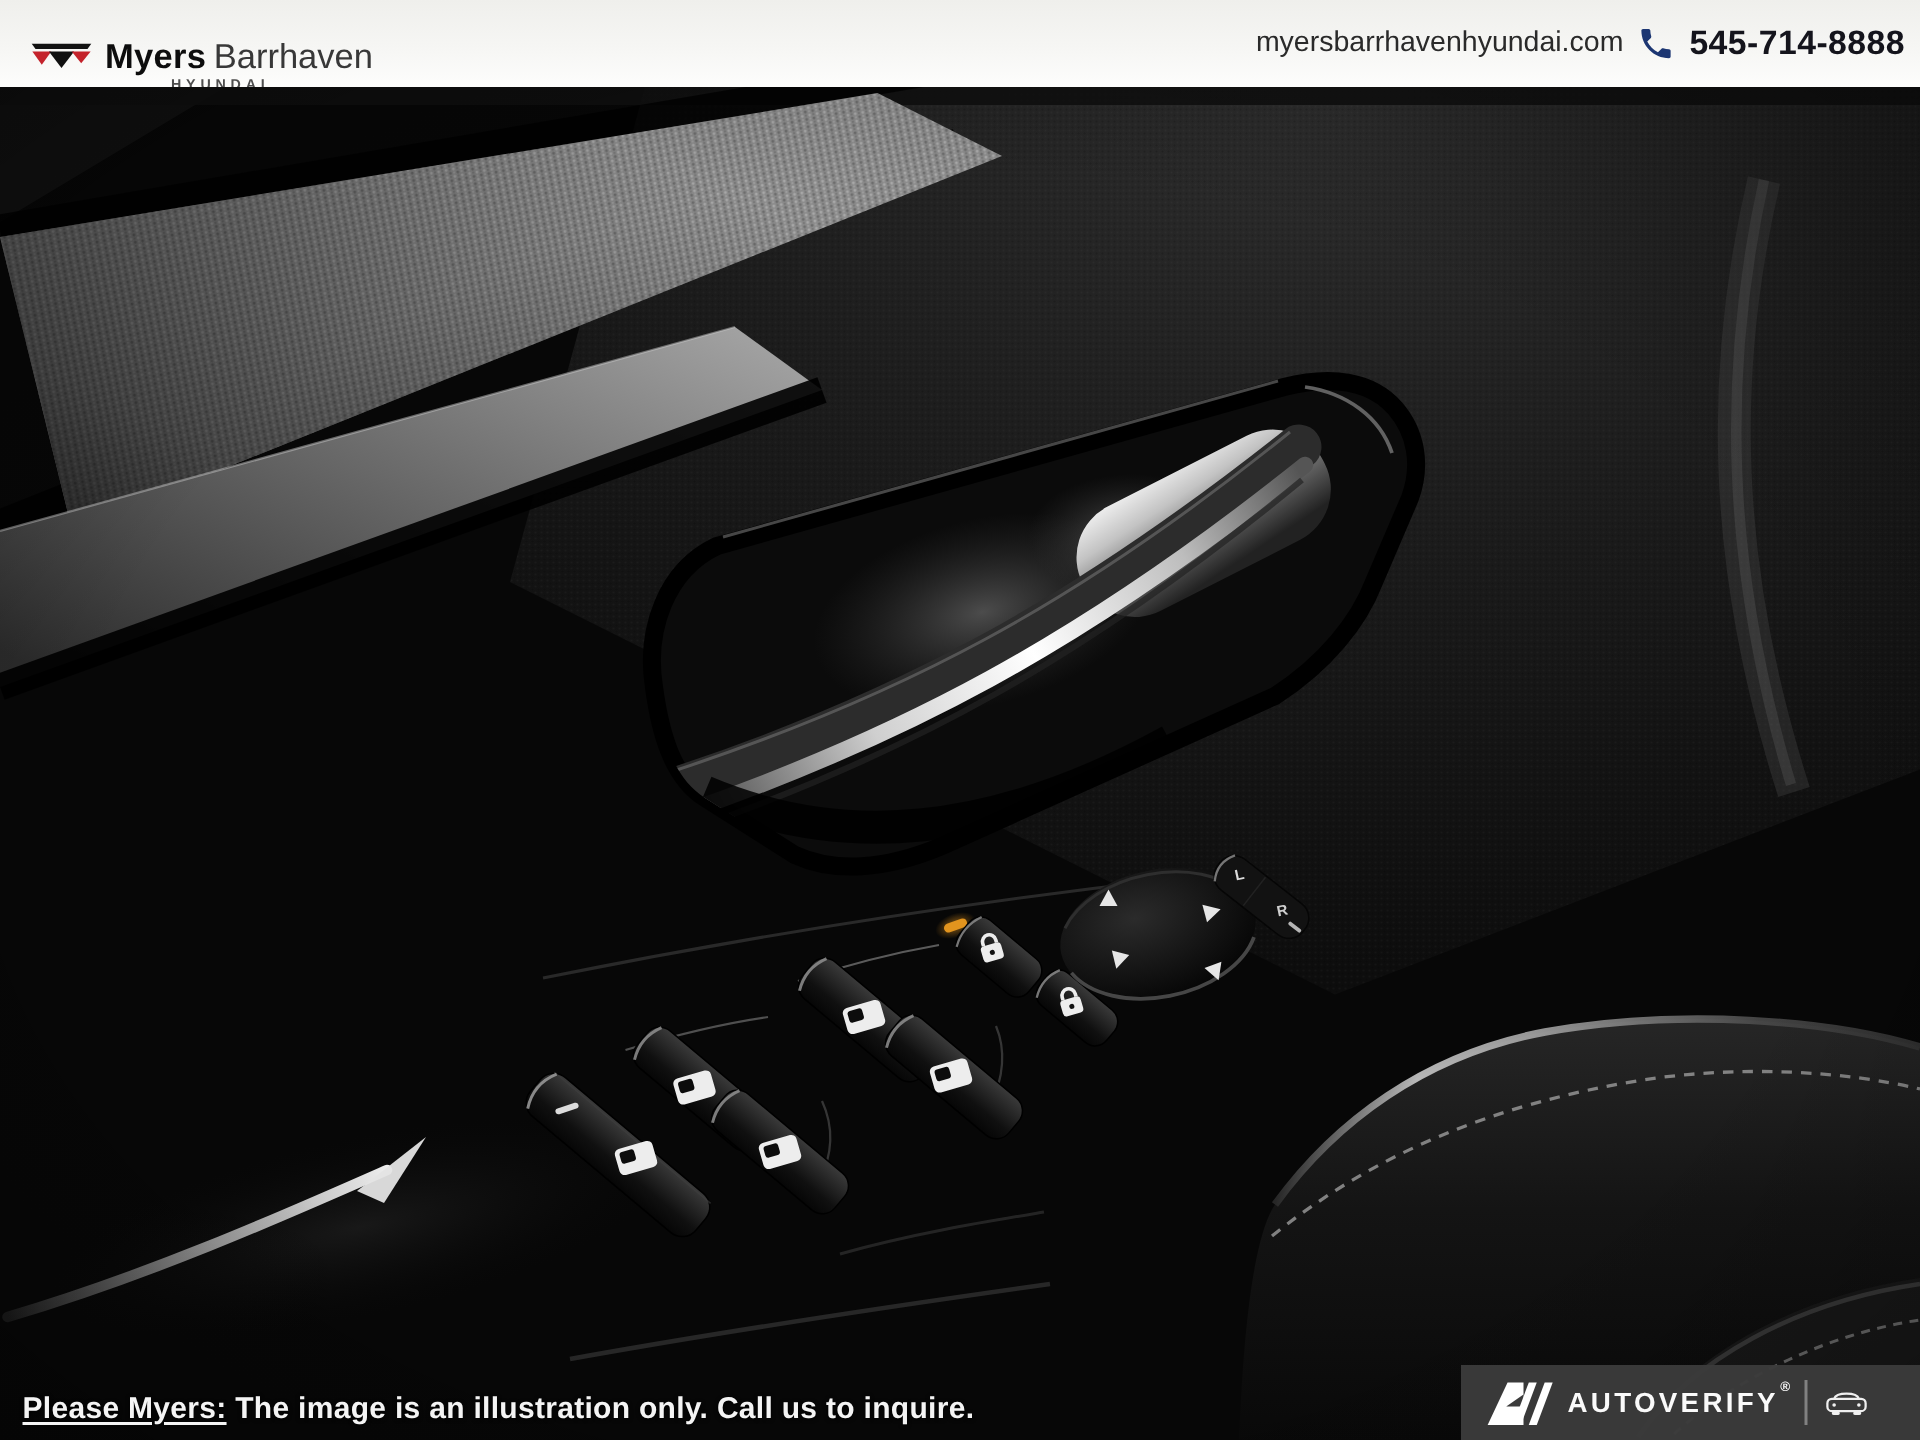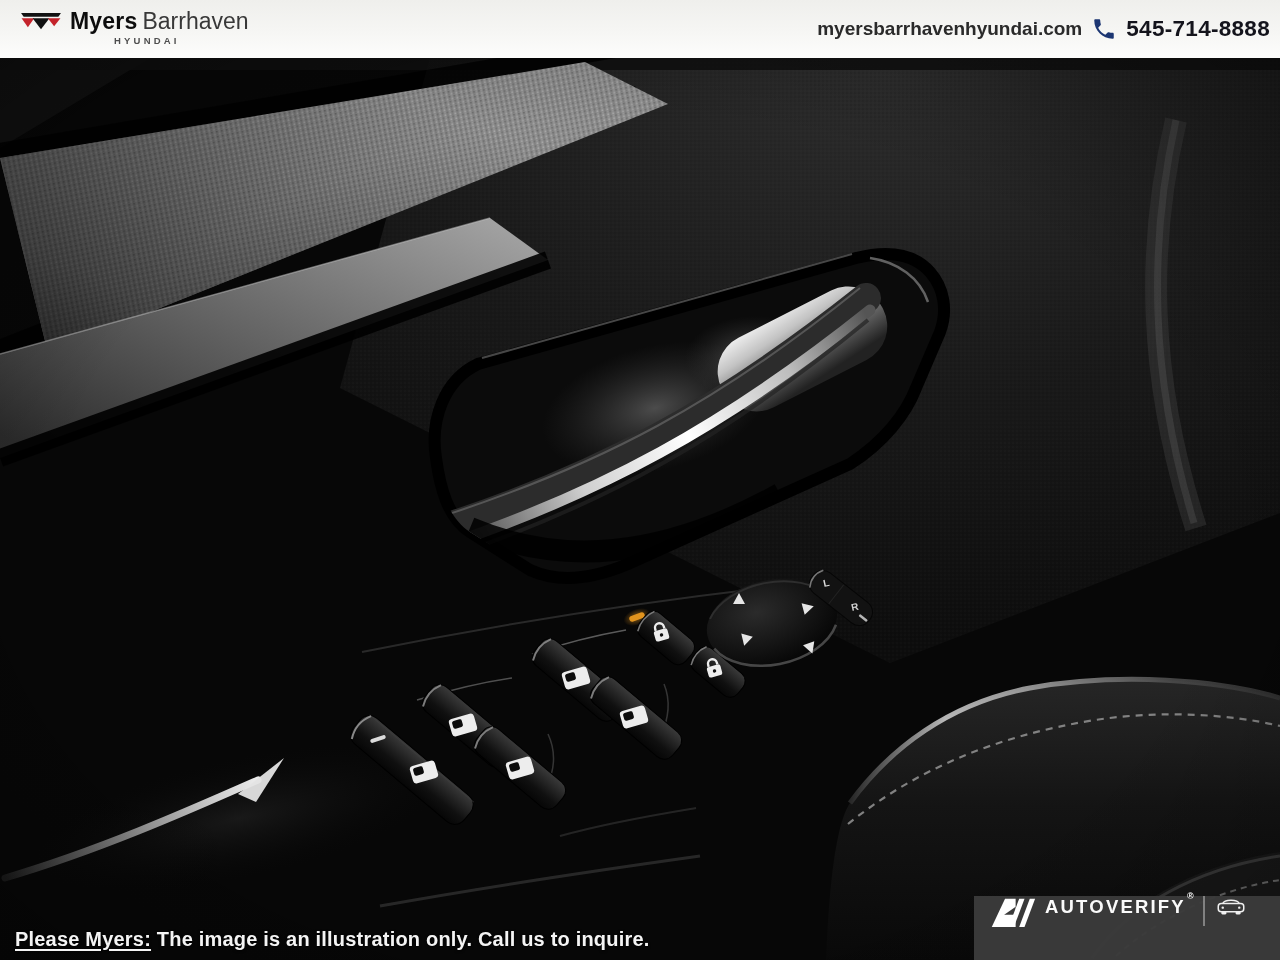--- a/index.html
+++ b/index.html
@@ -5,43 +5,43 @@
   html,body{margin:0;padding:0;}
   body{
     width:1280px;height:960px;position:relative;overflow:hidden;
     background:#000;font-family:"Liberation Sans",sans-serif;
   }
   
   .header{
     position:absolute;top:0;left:0;width:1280px;height:58px;
     background:linear-gradient(180deg,#efefec 0%,#f6f6f4 55%,#fdfdfc 100%);
   }
-  .brand{position:absolute;left:20px;top:10px;display:flex;align-items:flex-start;gap:8px;}
+  .brand{position:absolute;left:20px;top:26px;display:flex;align-items:flex-start;gap:8px;}
   .brand-mark{width:42px;height:20px;margin-top:3px;}
   .brand-text{line-height:1;}
   .brand-line1{font-size:23px;white-space:nowrap;}
   .brand-bold{font-weight:800;color:#0d0d0d;letter-spacing:.2px;}
   .brand-reg{font-weight:400;color:#383838;margin-left:5px;}
   .brand-sub{font-size:9.5px;font-weight:700;letter-spacing:3.2px;color:#4e4e4e;margin:3px 0 0 44px;}
   .contact{position:absolute;right:10px;top:0;height:58px;display:flex;align-items:center;gap:9px;}
-  .site{font-size:19px;font-weight:700;color:#2a2a2a;}
+  .site{font-size:19px;font-weight:400;color:#2a2a2a;}
   .phone-icon{width:26px;height:26px;}
   .phone-num{font-size:22.5px;font-weight:800;color:#14141c;letter-spacing:.3px;}
   
   .photo{position:absolute;top:58px;left:0;width:1280px;height:902px;}
   .photo svg{display:block;width:100%;height:100%;}
   
   .note{
     position:absolute;left:15px;bottom:9px;font-size:20px;font-weight:700;
     color:#f4f4f4;letter-spacing:.2px;text-shadow:0 1px 3px rgba(0,0,0,.9);white-space:nowrap;
   }
   .note .lbl{text-decoration:underline;text-underline-offset:3px;}
   .av-bar{
-    position:absolute;right:0;bottom:0;width:306px;height:64px;
-    background:rgba(59,59,59,.97);display:flex;align-items:flex-start;
+    position:absolute;right:0;bottom:0;width:306px;height:50px;
+    background:rgba(59,59,59,.97);display:flex;align-items:center;
     padding-left:16px;box-sizing:border-box;
   }
   .av-mark{width:46px;height:32px;flex:0 0 auto;}
   .av-text{color:#fafafa;font-size:18.5px;font-weight:800;letter-spacing:2.2px;margin-left:9px;white-space:nowrap;}
   .av-reg{font-size:9px;position:relative;top:-7px;letter-spacing:0;margin-left:1px;}
   .av-divider{width:2px;height:30px;background:#9a9a9a;opacity:.75;margin:0 11px 0 9px;flex:0 0 auto;}
   .car-icon{width:30px;height:21px;flex:0 0 auto;}
 </style>
 </head>
 <body>

